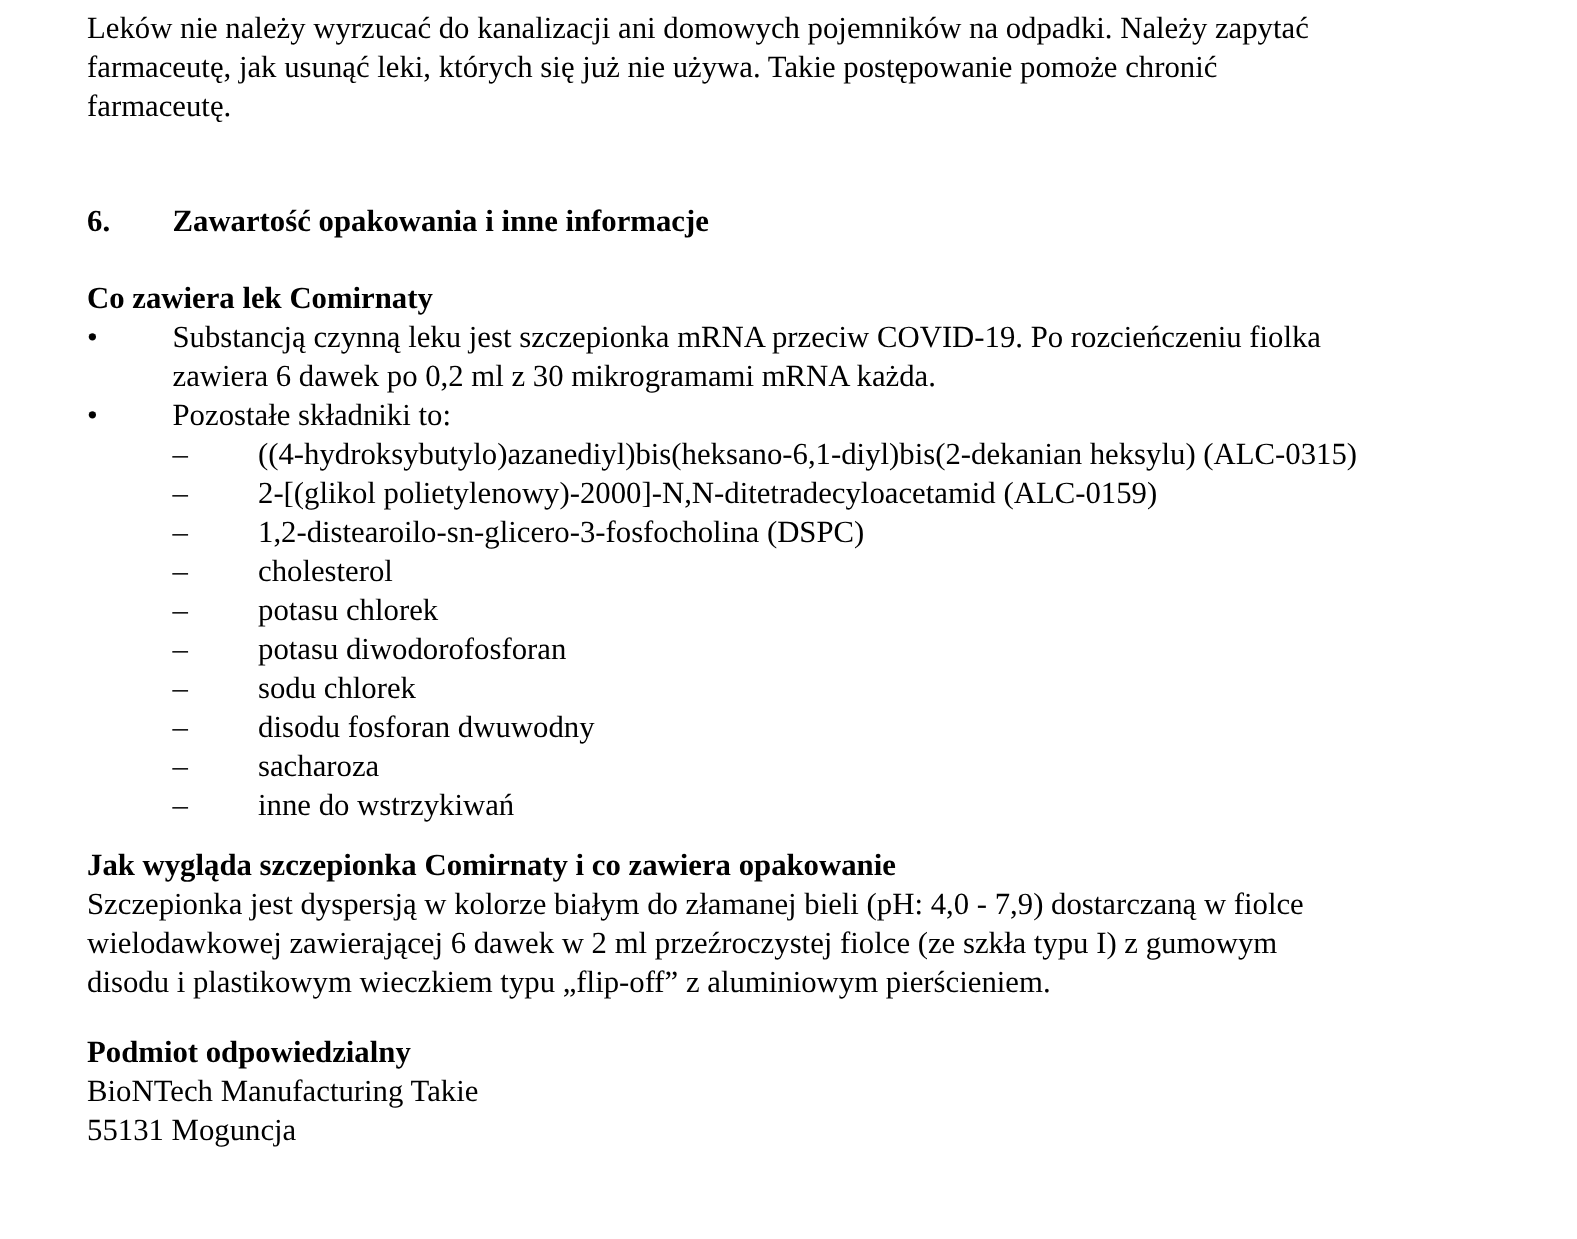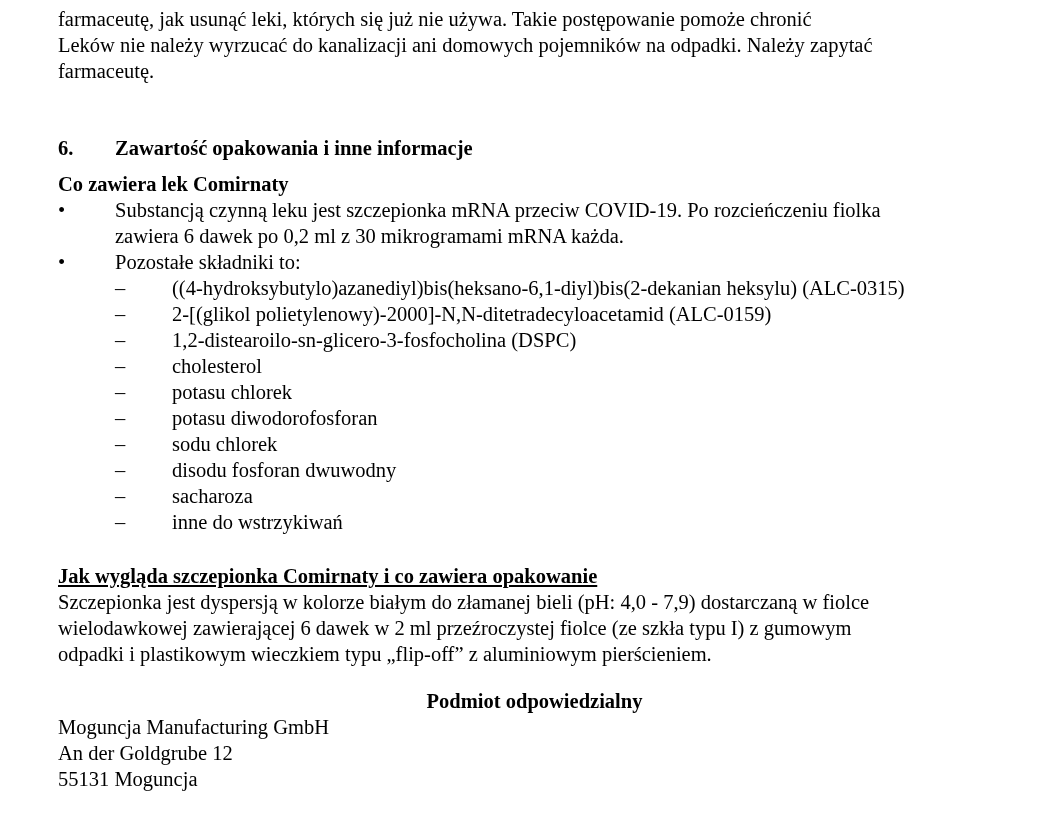--- a/index.html
+++ b/index.html
@@ -23,40 +23,40 @@
   }
   .line { white-space: nowrap; }
 
   .section-head {
     display: flex;
     font-weight: bold;
     margin-top: 51px;
   }
   .section-head .num { flex: 0 0 57px; }
 
-  .subhead { font-weight: bold; margin-top: 10px; }
+  .subhead { font-weight: bold; margin-top: 25px; }
 
   .brow { display: flex; }
   .brow .marker { flex: 0 0 57px; }
 
   .drow { display: flex; margin-left: 57px; }
   .drow .marker { flex: 0 0 57px; }
 
-  .appearance-head { font-weight: bold; margin-top: 28px; text-decoration: underline; }
+  .appearance-head { font-weight: bold; margin-top: 14px; }
   .pack-size { margin-top: 23px; }
-  .mah-head { font-weight: bold; margin-top: 21px; text-align: center; }
+  .mah-head { font-weight: bold; margin-top: 21px; }
 </style>
 </head>
 <body>
 
 <div class="page">
 
   <div>
+    <div class="line">Leków nie należy wyrzucać do kanalizacji ani domowych pojemników na odpadki. Należy zapytać</div>
     <div class="line">farmaceutę, jak usunąć leki, których się już nie używa. Takie postępowanie pomoże chronić</div>
-    <div class="line">Leków nie należy wyrzucać do kanalizacji ani domowych pojemników na odpadki. Należy zapytać</div>
     <div class="line">farmaceutę.</div>
   </div>
 
   <div class="section-head">
     <span class="num">6.</span>
     <span>Zawartość opakowania i inne informacje</span>
   </div>
 
   <div class="subhead">Co zawiera lek Comirnaty</div>
 
@@ -113,24 +113,23 @@
     <div class="drow">
       <span class="marker">–</span>
       <span class="line">inne do wstrzykiwań</span>
     </div>
   </div>
 
   <div class="appearance-head">Jak wygląda szczepionka Comirnaty i co zawiera opakowanie</div>
   <div>
     <div class="line">Szczepionka jest dyspersją w kolorze białym do złamanej bieli (pH: 4,0 - 7,9) dostarczaną w fiolce</div>
     <div class="line">wielodawkowej zawierającej 6 dawek w 2 ml przeźroczystej fiolce (ze szkła typu I) z gumowym</div>
-    <div class="line">odpadki i plastikowym wieczkiem typu „flip-off” z aluminiowym pierścieniem.</div>
+    <div class="line">disodu i plastikowym wieczkiem typu „flip-off” z aluminiowym pierścieniem.</div>
   </div>
 
 
   <div class="mah-head">Podmiot odpowiedzialny</div>
   <div>
-    <div class="line">Moguncja Manufacturing GmbH</div>
-    <div class="line">An der Goldgrube 12</div>
+    <div class="line">BioNTech Manufacturing Takie</div>
     <div class="line">55131 Moguncja</div>
   </div>
 
 </div>
 
 </body></html>

